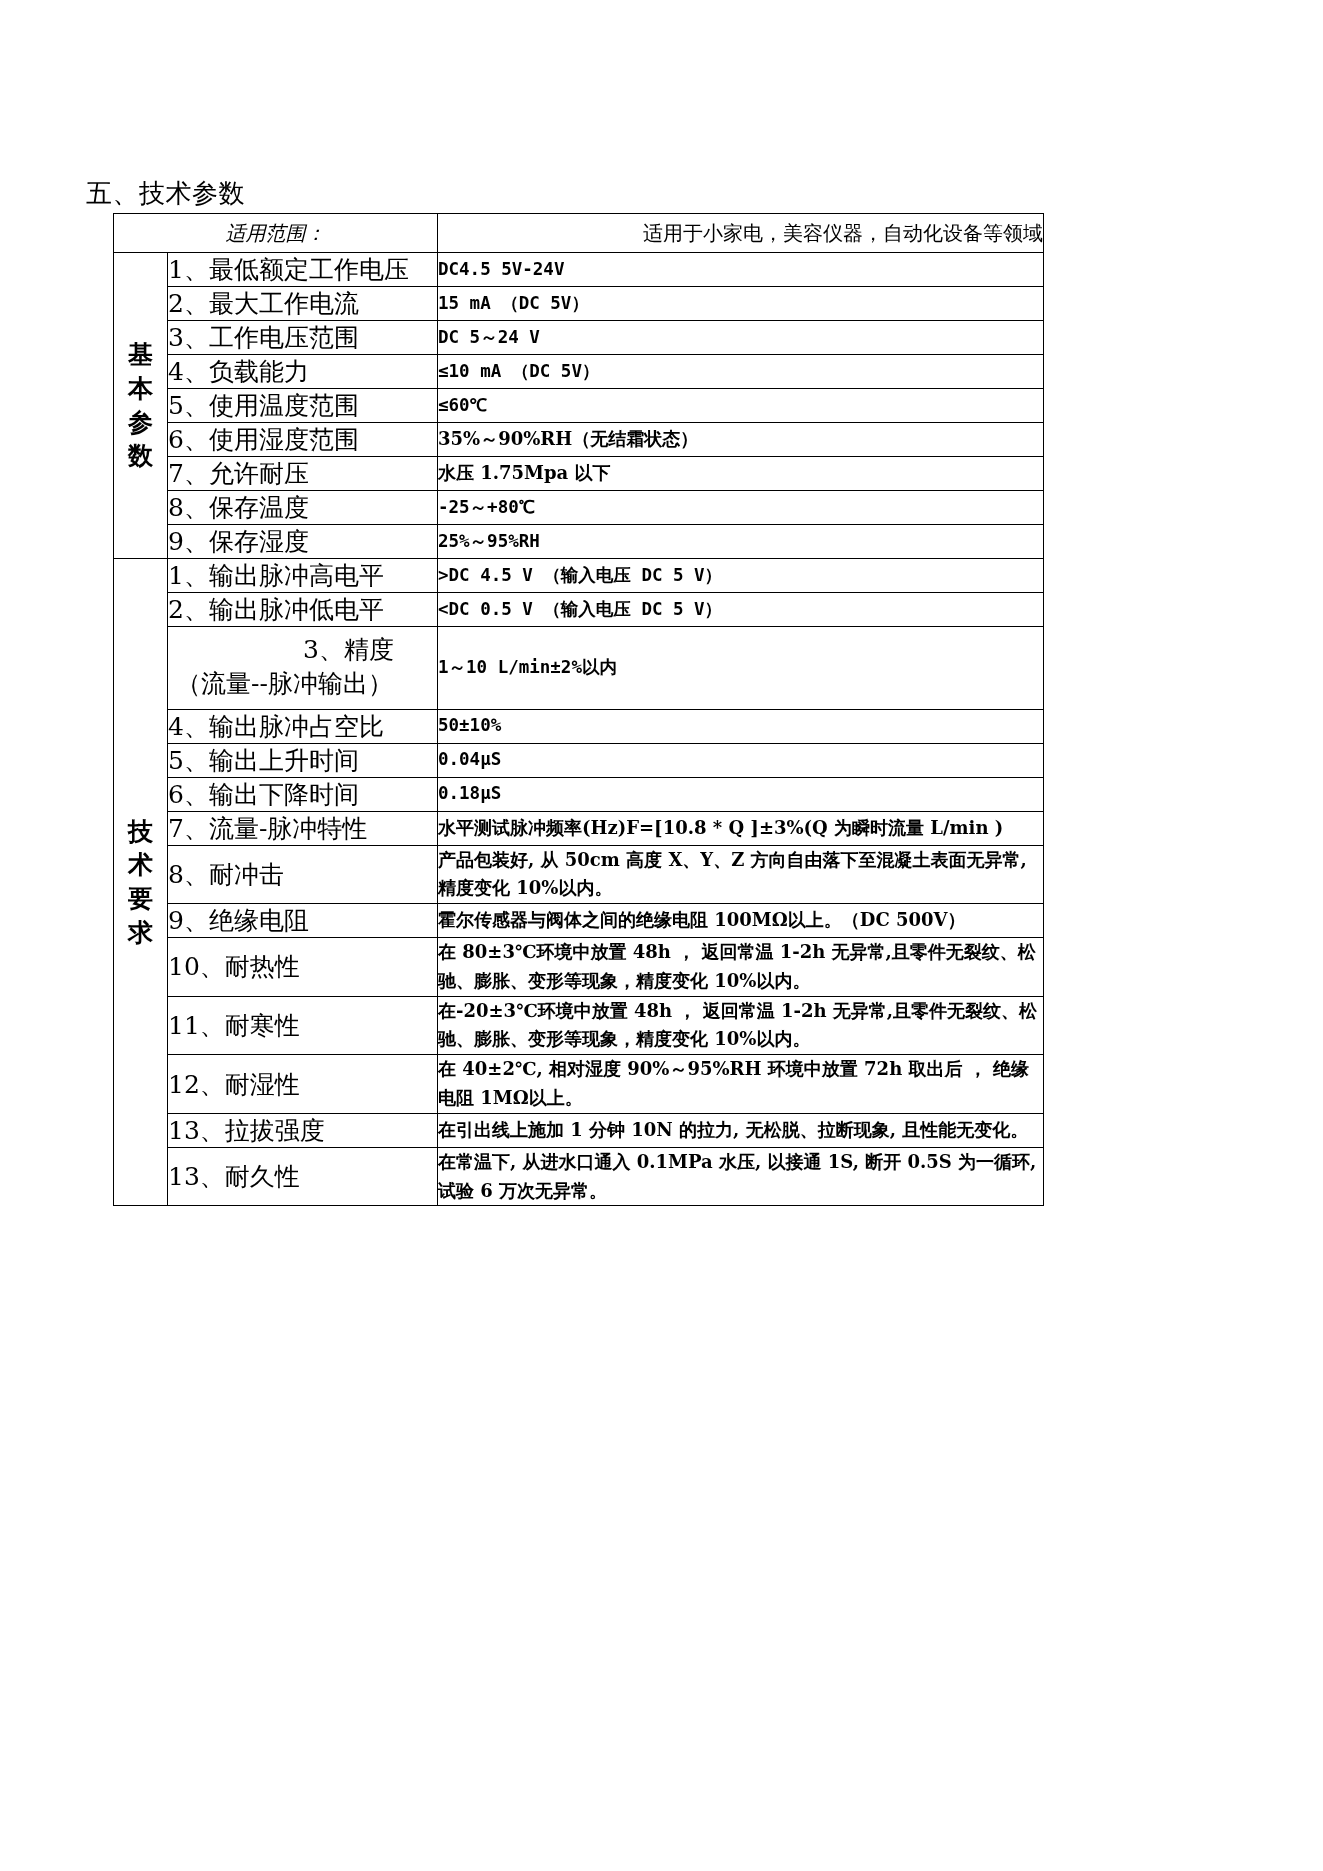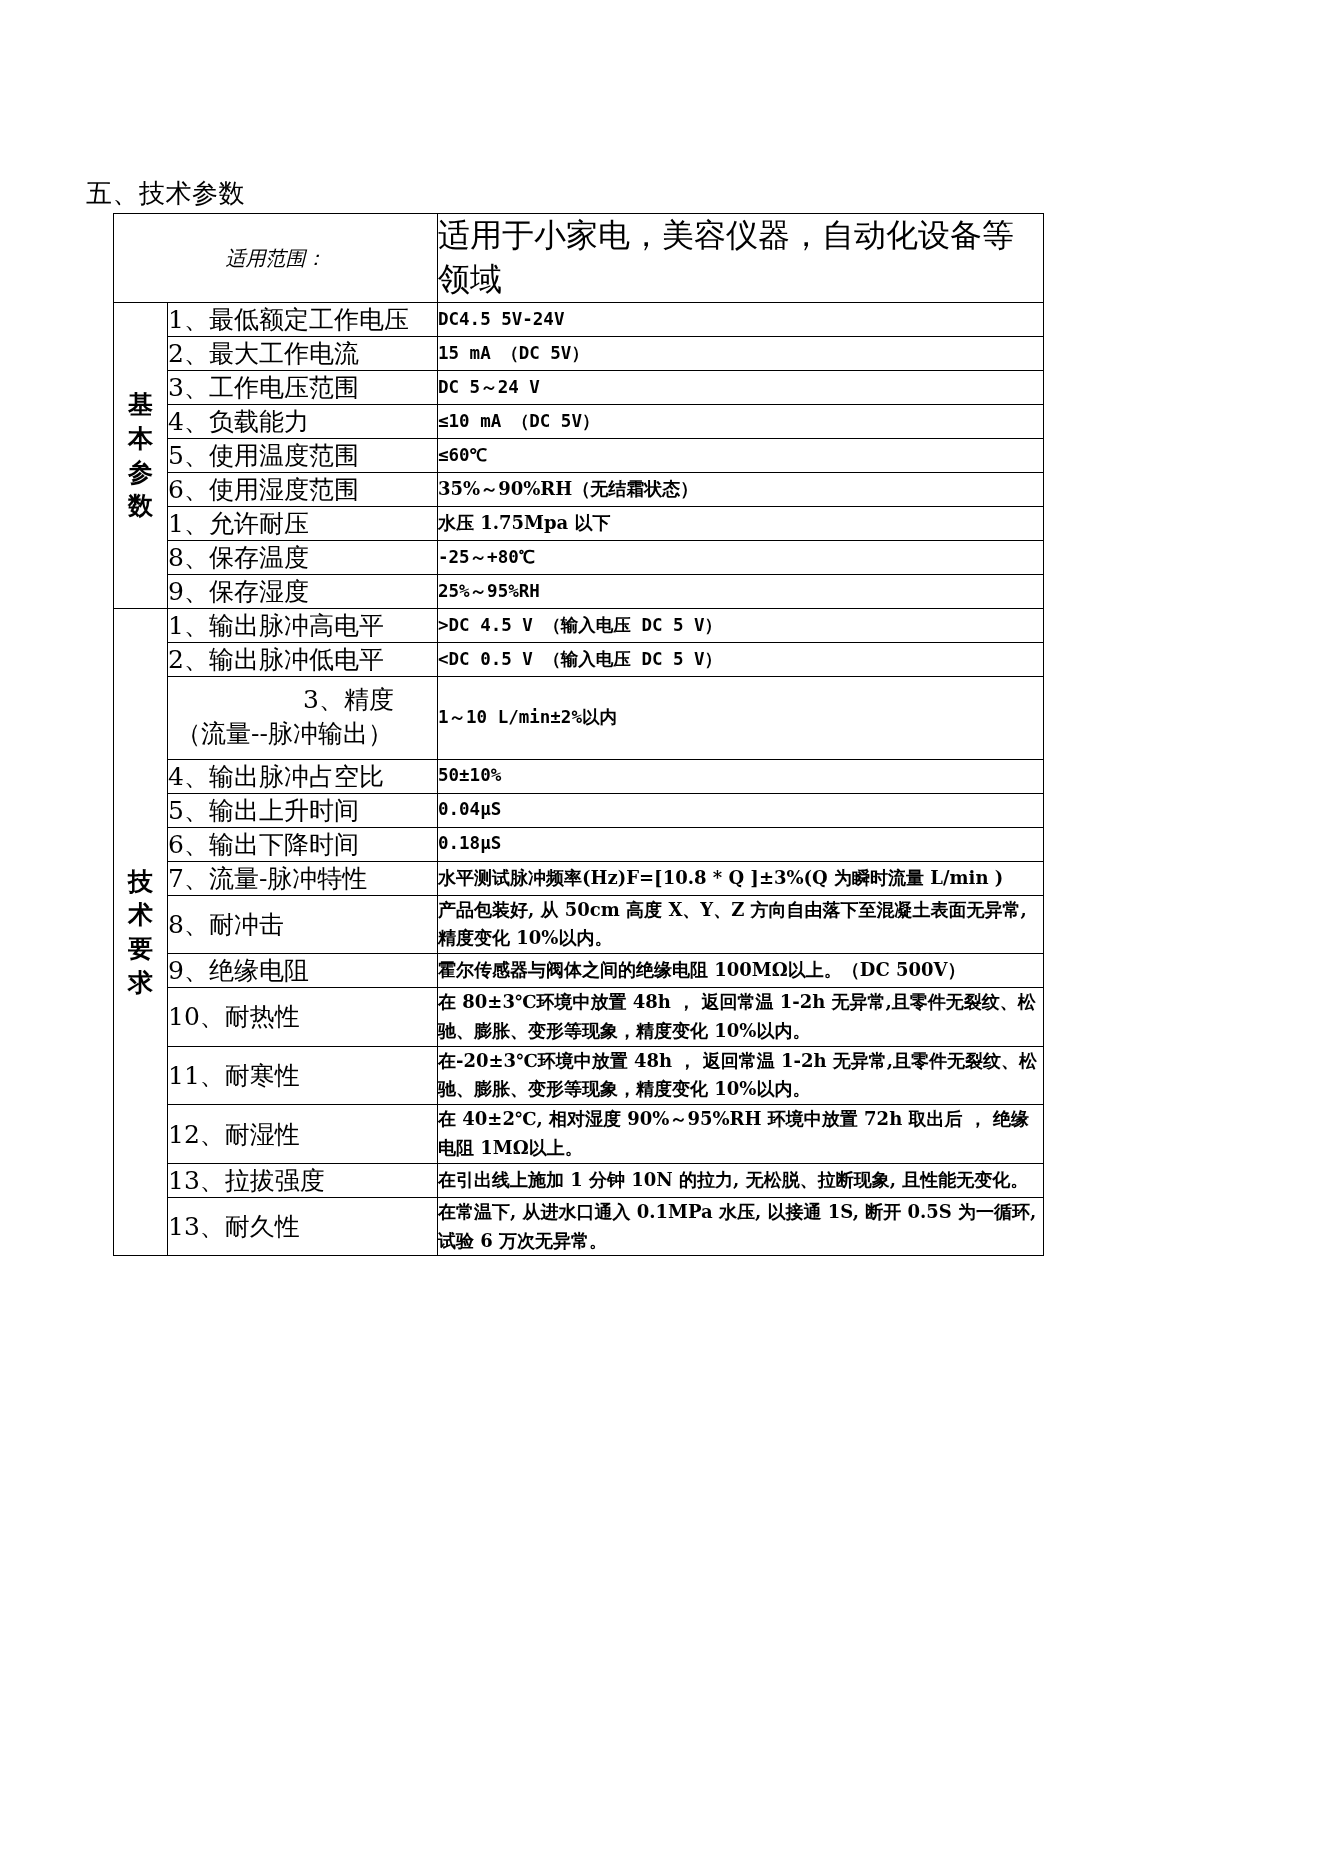--- a/index.html
+++ b/index.html
@@ -63,23 +63,23 @@
 
   .scope-label {
     text-align: center;
     font-family: "DejaVu Serif", "Liberation Serif", serif;
     font-size: 20px;
     height: 38px;
     padding: 1px 0 3px 0;
     font-style: italic;
   }
   .scope-value {
-    text-align: left;
-    font-family: "DejaVu Serif", "Liberation Serif", serif;
-    font-size: 32px;
+    text-align: right;
+    font-family: "DejaVu Serif", "Liberation Serif", serif;
+    font-size: 20px;
     height: 38px;
     padding: 1px 0 3px 0;
   }
   .rowlabel {
     font-family: "DejaVu Serif", "Liberation Serif", serif;
     font-size: 25px;
     padding: 4px 2px 6px 8px;
     white-space: nowrap;
     margin-top: 33px;
   }
@@ -150,21 +150,21 @@
         </tr>
         <tr>
           <td class="rowlabel">5、使用温度范围</td>
           <td class="rowvalue">≤60℃</td>
         </tr>
         <tr>
           <td class="rowlabel">6、使用湿度范围</td>
           <td class="rowvalue mixed">35%～90%RH（无结霜状态）</td>
         </tr>
         <tr>
-          <td class="rowlabel">1、允许耐压</td>
+          <td class="rowlabel">7、允许耐压</td>
           <td class="rowvalue mixed">水压 1.75Mpa 以下</td>
         </tr>
         <tr>
           <td class="rowlabel">8、保存温度</td>
           <td class="rowvalue">-25～+80℃</td>
         </tr>
         <tr>
           <td class="rowlabel">9、保存湿度</td>
           <td class="rowvalue">25%～95%RH</td>
         </tr>

